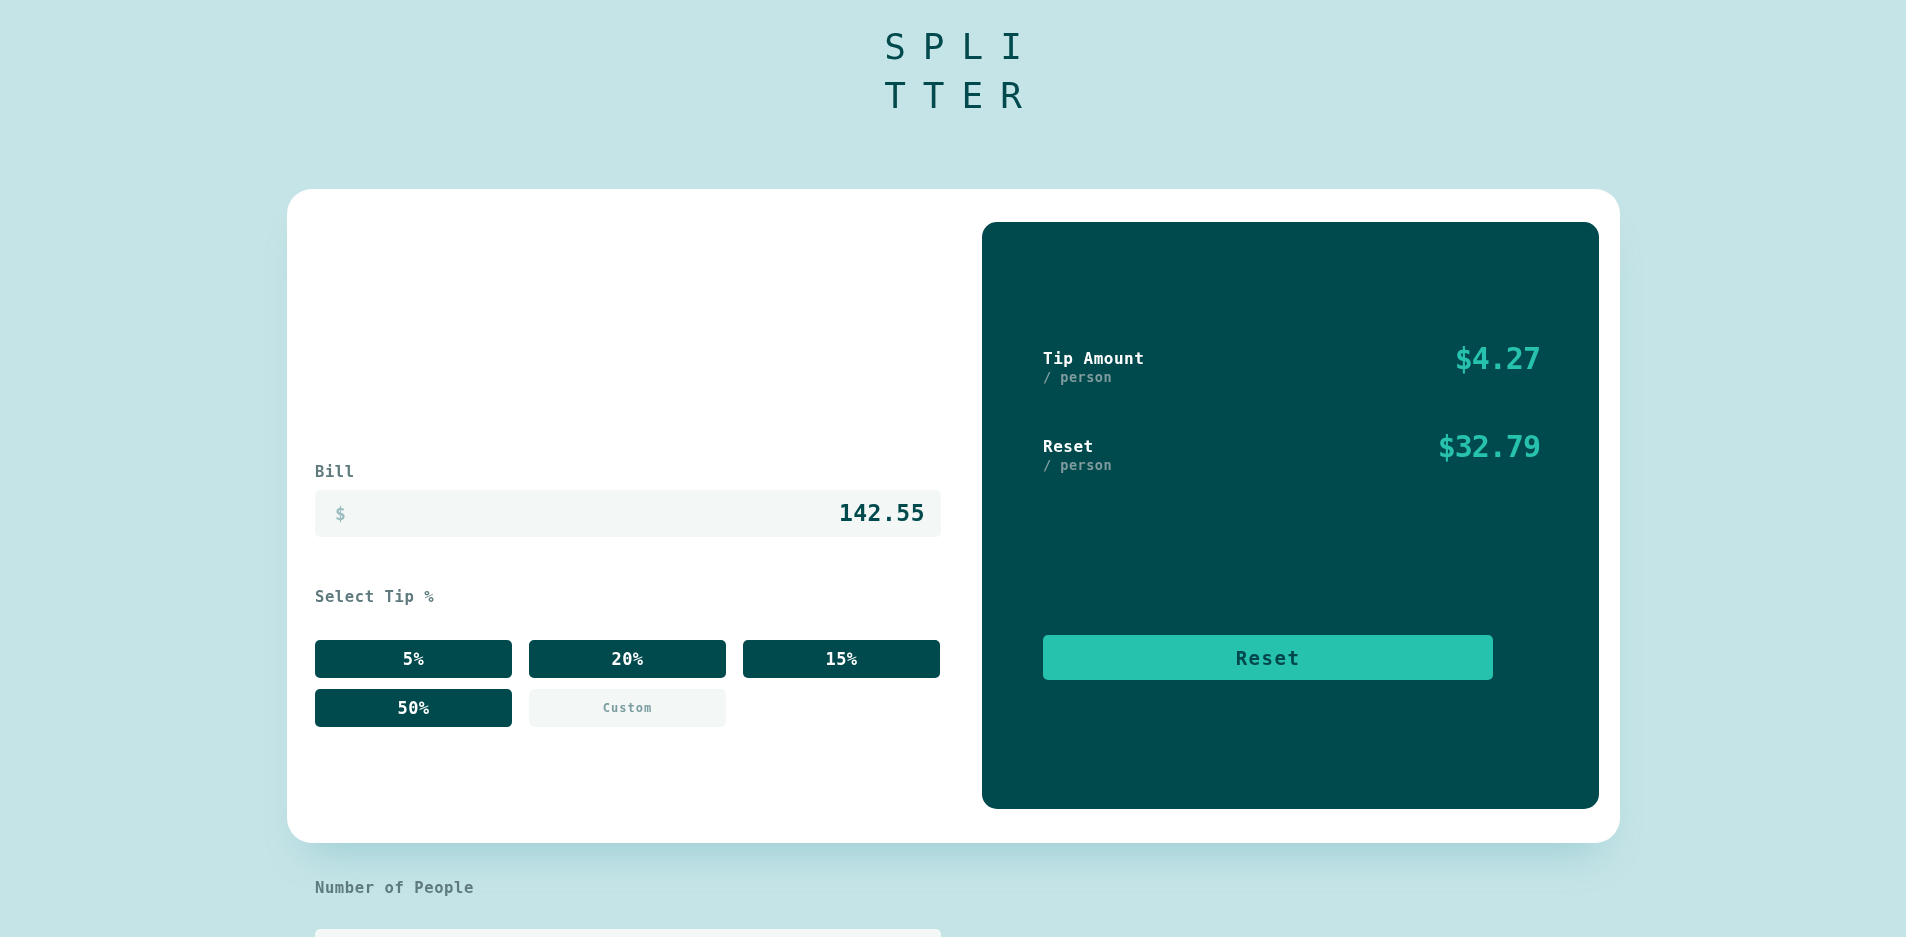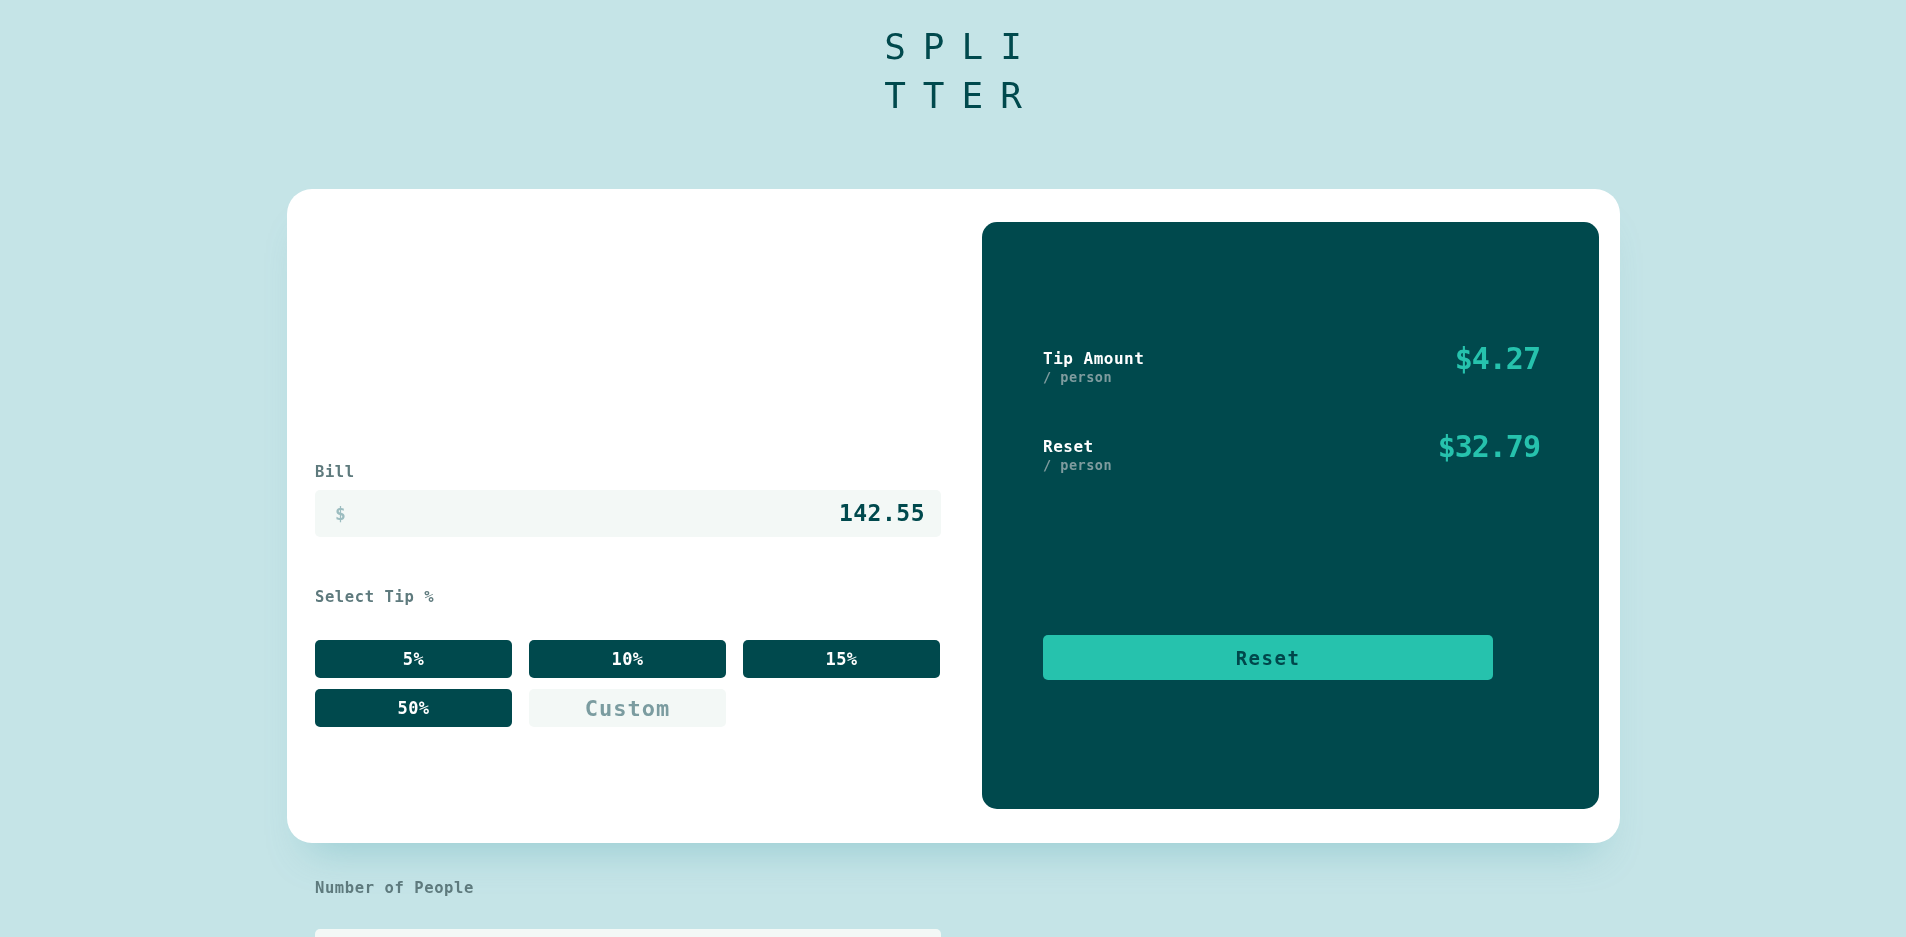--- a/index.html
+++ b/index.html
@@ -129,21 +129,21 @@
     padding: 0;
   }
   .tip-custom {
     width: 197px;
     height: 38px;
     background: #f3f8f6;
     color: #6d28d9;
     border: none;
     border-radius: 5px;
     font-family: inherit;
-    font-size: 22px;
+    font-size: 12px;
     font-weight: 700;
     letter-spacing: 1px;
     text-align: center;
     box-sizing: border-box;
     padding: 0;
   }
   .tip-custom::placeholder { color: #7b9ca0; opacity: 1; }
 
   
   #results-panel {
@@ -233,21 +233,21 @@
         </svg>
       </span>
       <span class="in-value">142.55</span>
     </div>
 
     <div id="tip-label" class="field-label">Select Tip %</div>
 
     <div id="tip-grid">
       <div class="tip-row">
         <button class="tip-btn">5%</button>
-        <button class="tip-btn">10%</button>
+        <button class="tip-btn">20%</button>
         <button class="tip-btn">15%</button>
       </div>
       <div class="tip-row">
         <button class="tip-btn">50%</button>
         <input class="tip-custom" type="text" placeholder="Custom" style="">
       </div>
     </div>
 
     <div id="people-label" class="field-label">Number of People</div>
     <div id="people-input" class="input-box">

